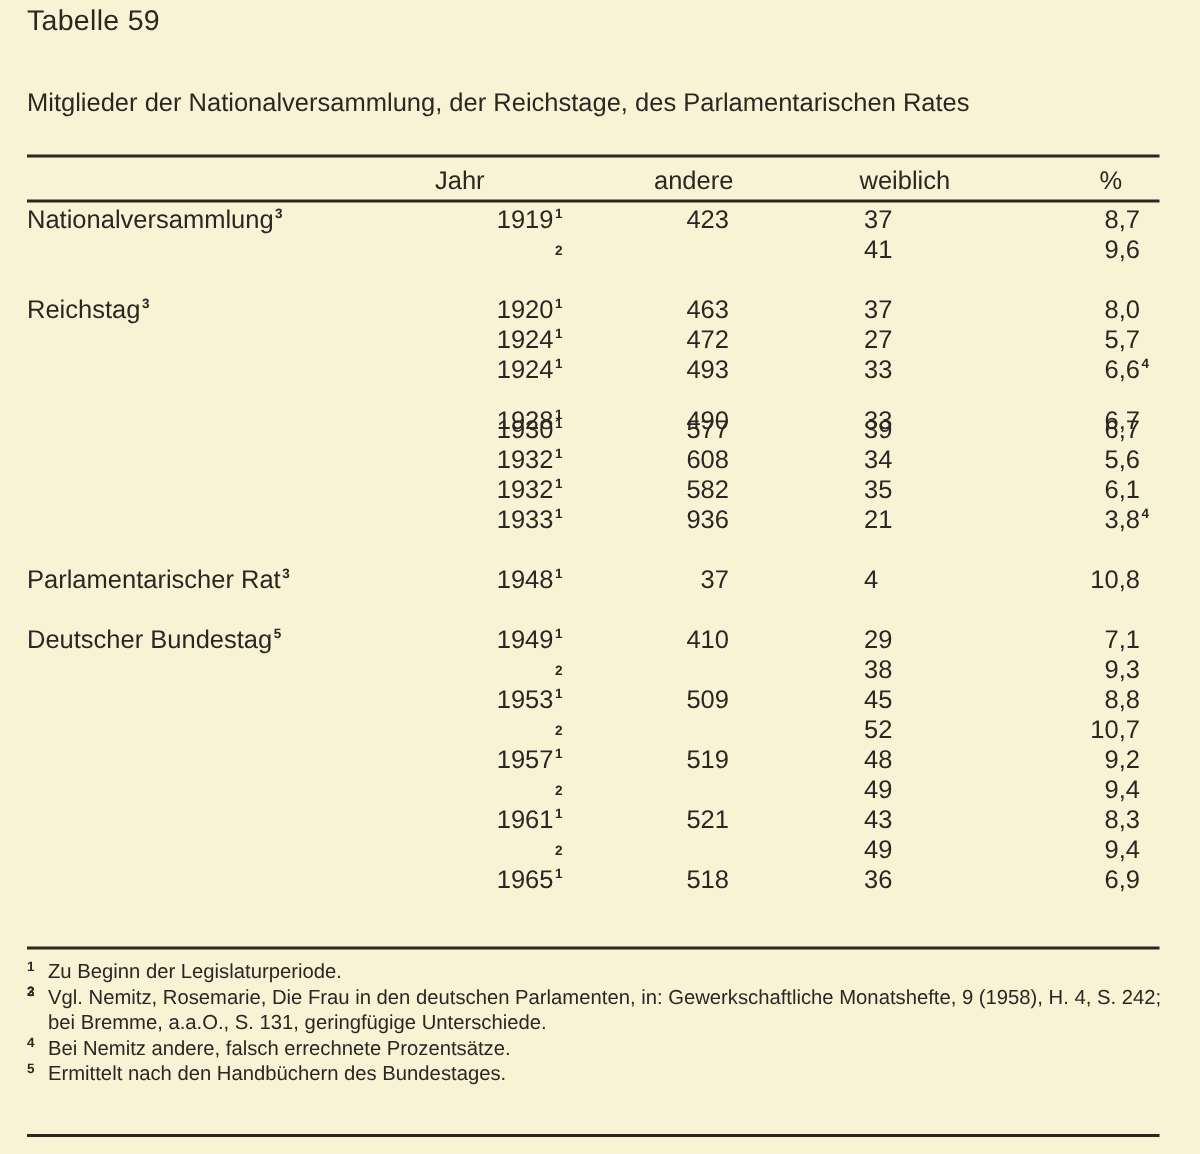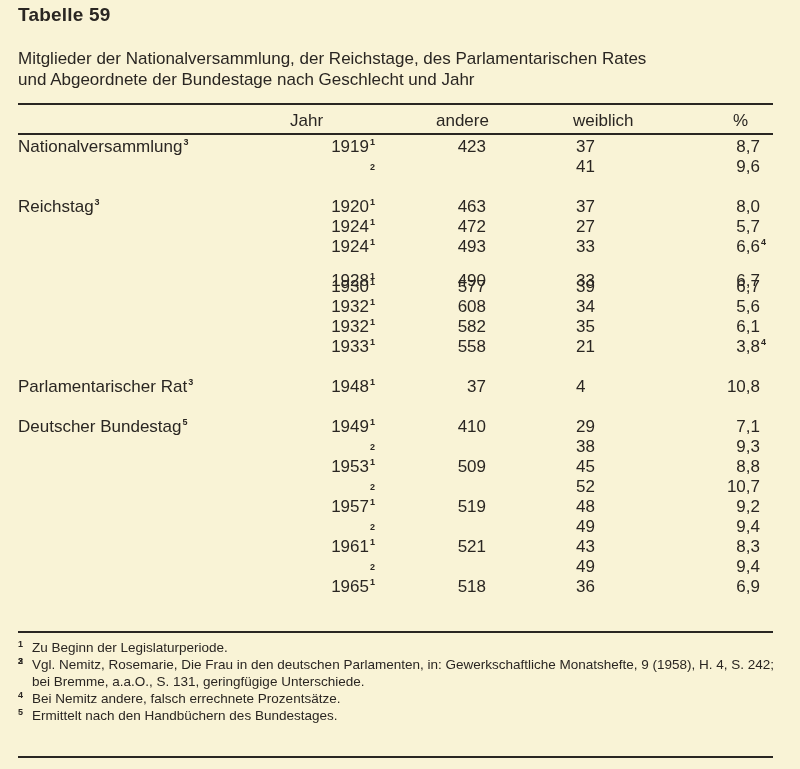--- a/index.html
+++ b/index.html
@@ -6,24 +6,24 @@
   body {
     width: 800px; height: 769px; overflow: hidden;
     background: #f9f3d6;
     font-family: "Liberation Sans", sans-serif;
     color: #2a2622;
     position: relative;
   }
   .page { position: absolute; left: 18px; top: 0; width: 770px; }
   .table-no {
     position: absolute; left: 0; top: 4px;
-    font-weight: bold; font-size: 19px; letter-spacing: 0.2px;
+    font-weight: normal; font-size: 19px; letter-spacing: 0.2px;
   }
   .caption {
-    position: absolute; left: 0; top: 48px; width: 740px;
+    position: absolute; left: 0; top: 58px; width: 740px;
     font-size: 17px; line-height: 21px;
   }
   .line { position: absolute; left: 0; height: 2px; background: #2a2622; width: 373px; }
   .row, .hdr {
     position: absolute; left: 0; width: 775px; height: 20px;
     font-size: 17px; line-height: 20px;
   }
   .c { position: absolute; top: 0; white-space: nowrap; }
   .c-label { left: 0; text-align: center; }
   .c-year  { left: 263px; width: 94px; text-align: right; }
@@ -39,21 +39,20 @@
   .fnote { position: relative; padding-left: 14px; }
   .fnote .num { position: absolute; left: 0; top: -3px; font-size: 9px; font-weight: bold; }
 </style>
 </head>
 <body>
 
 <div class="page">
   <div class="table-no">Tabelle 59</div>
   <div class="caption">
     <div>Mitglieder der Nationalversammlung, der Reichstage, des Parlamentarischen Rates</div>
-    <div>und Abgeordnete der Bundestage nach Geschlecht und Jahr</div>
   </div>
 
   <div class="line" style="top:103px; width:755px;"></div>
 
   <div class="hdr" style="top:111px;">
     <span class="c c-year">Jahr</span>
     <span class="c c-tot">andere</span>
     <span class="c c-wom">weiblich</span>
     <span class="c c-pct">%</span>
   </div>
@@ -120,21 +119,21 @@
       <div class="row" style="top: 317px;">
         <span class="c c-label"><span></span><sup class="fn"></sup></span>
         <span class="c c-year"><span>1932</span><sup class="fn">1</sup></span>
         <span class="c c-tot">582</span>
         <span class="c c-wom">35</span>
         <span class="c c-pct"><span>6,1</span><sup class="fn" style="display:inline-block;width:7px;text-align:left;"></sup></span>
       </div>
       <div class="row" style="top: 337px;">
         <span class="c c-label"><span></span><sup class="fn"></sup></span>
         <span class="c c-year"><span>1933</span><sup class="fn">1</sup></span>
-        <span class="c c-tot">558</span>
+        <span class="c c-tot">936</span>
         <span class="c c-wom">21</span>
         <span class="c c-pct"><span>3,8</span><sup class="fn" style="display:inline-block;width:7px;text-align:left;">4</sup></span>
       </div>
       <div class="row" style="top: 377px;">
         <span class="c c-label"><span>Parlamentarischer Rat</span><sup class="fn">3</sup></span>
         <span class="c c-year"><span>1948</span><sup class="fn">1</sup></span>
         <span class="c c-tot">37</span>
         <span class="c c-wom">4</span>
         <span class="c c-pct"><span>10,8</span><sup class="fn" style="display:inline-block;width:7px;text-align:left;"></sup></span>
       </div>

